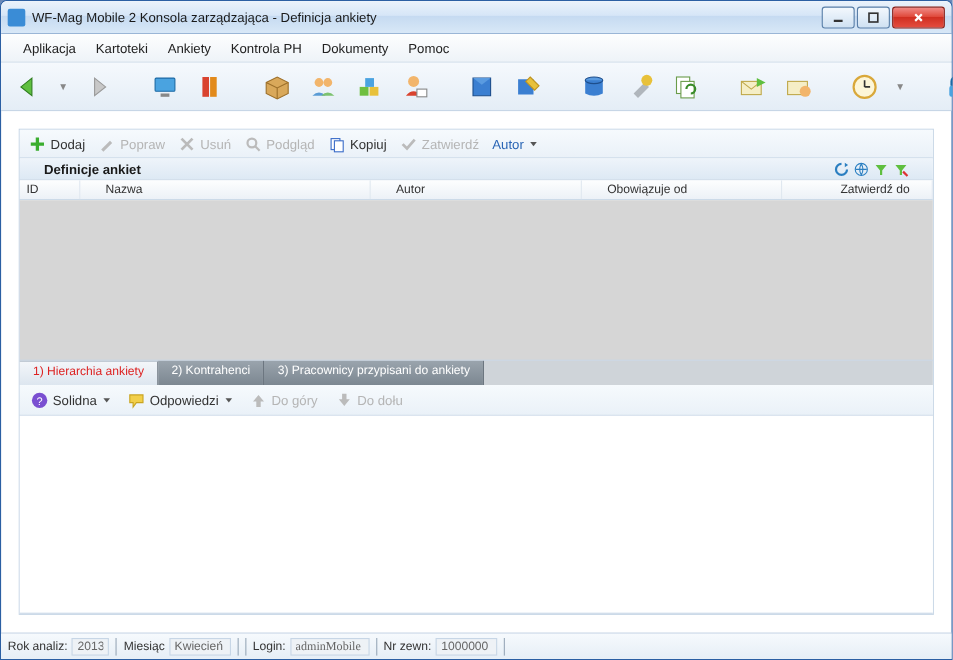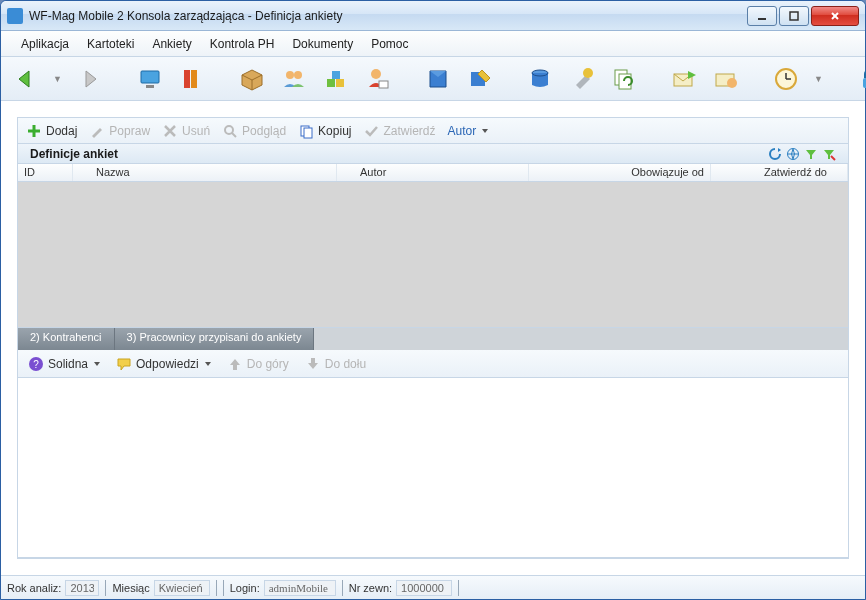--- a/index.html
+++ b/index.html
@@ -26,31 +26,31 @@
   .tb-sep-big { width:1px; height:34px; background:#c7d6e6; margin:0 2px; }
 
   
   .toolbar-act { height:26px; background:linear-gradient(#f6fafd,#eaf1f8); border-bottom:1px solid #c7d6e6; display:flex; align-items:center; padding:0 8px; gap:12px; }
   .actbtn { display:flex; align-items:center; gap:4px; font-size:12px; color:#333; cursor:pointer; }
   .actbtn.disabled { color:#b5b5b5; }
   .actbtn .ic { width:16px; height:16px; display:flex; align-items:center; justify-content:center; }
   .caret { width:0; height:0; border-left:3px solid transparent; border-right:3px solid transparent; border-top:4px solid #555; margin-left:2px; }
 
   
-  .section-header { height:20px; background:linear-gradient(#eef4fa,#dde9f4); border-bottom:1px solid #c7d6e6; display:flex; align-items:center; padding:0 12px; font-size:12px; font-weight:bold; color:#1a1a1a;gap:24px; }
+  .section-header { height:20px; background:linear-gradient(#eef4fa,#dde9f4); border-bottom:1px solid #c7d6e6; display:flex; align-items:center; padding:0 22px; font-size:12px; font-weight:bold; color:#1a1a1a;gap:24px; }
   .section-header .tools { margin-left:auto; display:flex; gap:4px; }
   .section-header .tools span { width:14px; height:14px; cursor:pointer; }
 
   
   .table-header { height:18px; background:linear-gradient(#fdfefe,#ecf1f7); border-bottom:1px solid #c7d6e6; display:flex; font-size:11px; color:#333;gap:17px; }
   .col { padding:2px 6px; border-right:1px solid #e0e8f0; }
   .col-id { width:55px; }
   .col-autor { width:175px; }
   .col-nazwa { flex:1; }
-  .col-od { width:165px;text-align:right; }
+  .col-od { width:165px; }
   .col-do { width:120px; text-align:right; padding-right:20px;}
   .table-body { flex:1; background:#d6d6d6; border-bottom:1px solid #c7d6e6; }
 
   
   .tabs { height:22px; background:#cfd4d9; display:flex; }
   .tab { padding:3px 12px; font-size:11px; color:#fff; background:linear-gradient(#9aa4ad,#7c8791); border-right:1px solid #6c7680; cursor:pointer; }
   .tab.active { background:linear-gradient(#f3f6fa,#dde6ef); color:#d22; border-top:1px solid #c0cad4;}
 
   
   .panel-tb { height:28px; background:linear-gradient(#f6fafd,#eaf1f8); border-bottom:1px solid #c7d6e6; display:flex; align-items:center; padding:0 10px; gap:16px; }
@@ -304,20 +304,21 @@
   <div class="table-header">
     <div class="col col-id">ID</div>
     <div class="col col-nazwa">Nazwa</div>
     <div class="col col-autor">Autor</div>
     <div class="col col-od">Obowiązuje od</div>
     <div class="col col-do">Zatwierdź do</div>
   </div>
   <div class="table-body"></div>
 
   <div class="tabs">
+    <div class="tab active">1) Hierarchia ankiety</div>
     <div class="tab">2) Kontrahenci</div>
     <div class="tab">3) Pracownicy przypisani do ankiety</div>
   </div>
 
   <div class="panel-tb">
     <div class="actbtn">
       <span class="ic">
             <svg viewBox="0 0 16 16">
               <circle cx="8" cy="8" r="7" fill="#7a4fd1"></circle>
               <text x="8" y="12" text-anchor="middle" font-size="10" fill="#fff">?</text>

